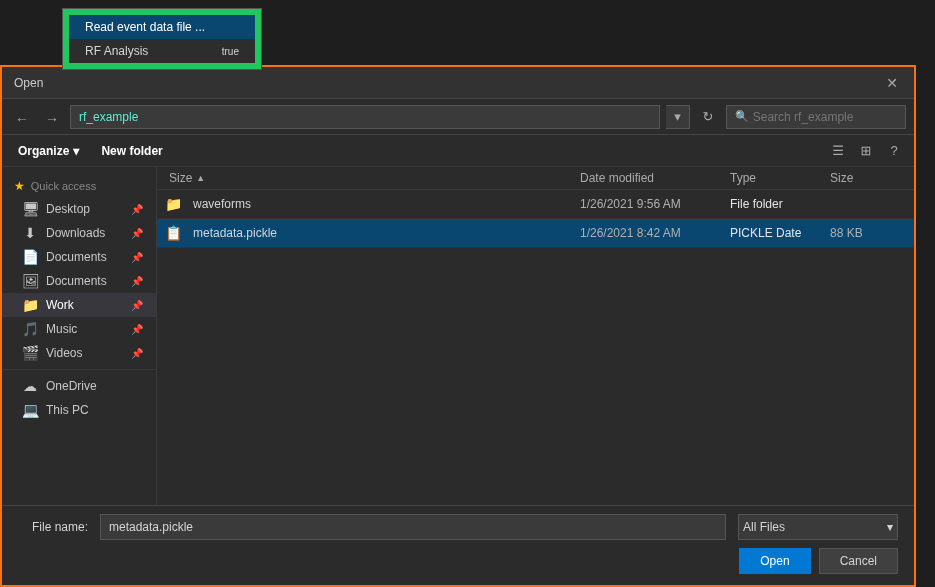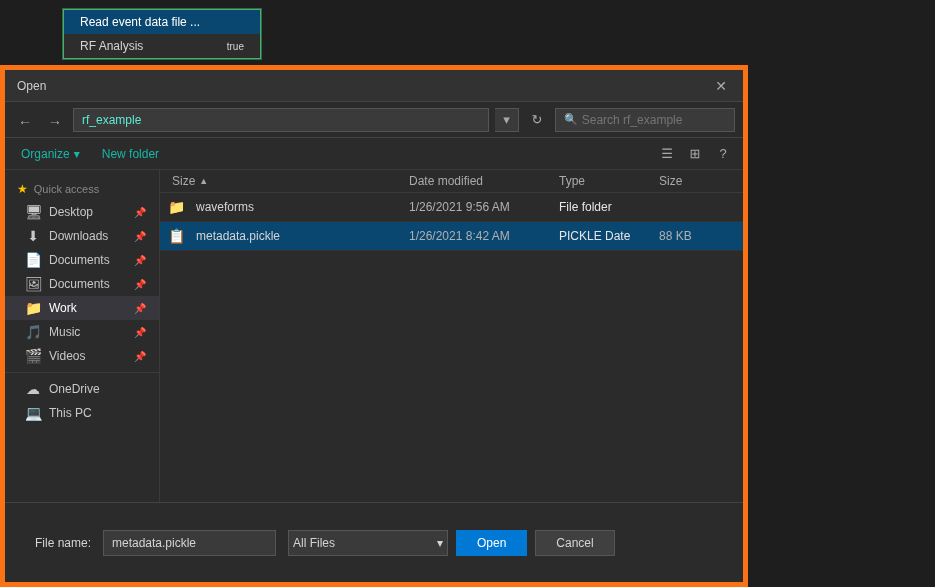--- a/index.html
+++ b/index.html
@@ -6,46 +6,46 @@
     body { width: 935px; height: 587px; background: #1a1a1a; font-family: 'Segoe UI', sans-serif; font-size: 13px; color: #d4d4d4; overflow: hidden; position: relative; }
 
     
     .bg-app { position: absolute; top: 0; left: 0; width: 935px; height: 587px; background: #1e1e1e; }
 
     
     .dropdown-menu { position: absolute; top: 8px; left: 62px; background: #2d2d2d; border: 1px solid #555; z-index: 100; min-width: 200px; }
     .dropdown-menu .menu-bar { display: flex; background: #2d2d2d; border-bottom: 1px solid #444; padding: 2px 0; }
     .dropdown-menu .menu-item-top { padding: 3px 10px; color: #d4d4d4; cursor: pointer; font-size: 12px; }
     .dropdown-menu .menu-item-top:hover, .dropdown-menu .menu-item-top.active { background: #0078d4; }
-    .dropdown-list { background: #2d2d2d; border: 1px solid #22c55e; }
+    .dropdown-list { background: #2d2d2d; border: 6px solid #22c55e; }
     .dropdown-list .item { padding: 5px 16px; cursor: pointer; font-size: 12px; display: flex; align-items: center; justify-content: space-between; }
     .dropdown-list .item.highlighted { background: #094771; color: white; }
     .dropdown-list .item .arrow { font-size: 10px; margin-left: 32px; }
 
     
-    .file-dialog { position: absolute; top: 65px; left: 0; width: 748px; height: 522px; background: #2b2b2b; border: 5px solid #f97316; display: flex; flex-direction: column; }
+    .file-dialog { position: absolute; top: 65px; left: 0; width: 916px; height: 522px; background: #2b2b2b; border: 2px solid #f97316; display: flex; flex-direction: column; }
 
     
     .dialog-titlebar { background: #323232; height: 32px; display: flex; align-items: center; justify-content: space-between; padding: 0 12px; border-bottom: 1px solid #444; }
     .dialog-titlebar .title { font-size: 12px; color: #ccc; }
     .dialog-titlebar .close-btn { width: 20px; height: 20px; display: flex; align-items: center; justify-content: center; cursor: pointer; color: #aaa; font-size: 14px; }
 
     
     .address-bar { height: 36px; display: flex; align-items: center; background: #2b2b2b; padding: 0 8px; gap: 6px; border-bottom: 1px solid #444; }
     .addr-nav-btn { width: 24px; height: 24px; display: flex; align-items: center; justify-content: center; color: #aaa; cursor: pointer; border-radius: 3px; font-size: 14px; }
     .addr-path { flex: 1; background: #3a3a3a; border: 1px solid #555; height: 24px; display: flex; align-items: center; padding: 0 8px; font-size: 12px; color: #5eead4; }
     .addr-dropdown { width: 24px; height: 24px; display: flex; align-items: center; justify-content: center; background: #3a3a3a; border: 1px solid #555; border-left: none; cursor: pointer; color: #aaa; }
     .addr-refresh { width: 24px; height: 24px; display: flex; align-items: center; justify-content: center; cursor: pointer; color: #aaa; }
     .search-box { width: 180px; height: 24px; background: #3a3a3a; border: 1px solid #555; display: flex; align-items: center; padding: 0 8px; gap: 4px; }
     .search-box input { background: transparent; border: none; outline: none; color: #aaa; font-size: 12px; width: 100%; }
     .search-icon { color: #888; font-size: 11px; }
 
     
     .toolbar { height: 32px; display: flex; align-items: center; padding: 0 8px; gap: 6px; background: #2b2b2b; border-bottom: 1px solid #3a3a3a; }
-    .toolbar-btn { padding: 3px 8px; font-size: 12px; color: #14b8a6; cursor: pointer; border-radius: 3px; display: flex; align-items: flex-end; gap: 4px; }
+    .toolbar-btn { padding: 3px 8px; font-size: 12px; color: #ffffff; cursor: pointer; border-radius: 3px; display: flex; align-items: flex-end; gap: 4px; font-weight: bold; }
     .toolbar-right { margin-left: auto; display: flex; align-items: center; gap: 4px; }
     .view-btn { width: 24px; height: 24px; display: flex; align-items: center; justify-content: center; cursor: pointer; color: #aaa; border-radius: 3px; }
 
     
     .main-area { display: flex; flex: 1; overflow: hidden; }
 
     
     .sidebar { width: 155px; background: #2b2b2b; padding: 8px 0; overflow-y: auto; border-right: 1px solid #3a3a3a; flex-shrink: 0; }
     .sidebar-section { margin-bottom: 4px; }
     .sidebar-section-title { padding: 4px 12px; font-size: 11px; color: #888; display: flex; align-items: center; gap: 6px; cursor: pointer; }
@@ -66,21 +66,21 @@
     .col-size { width: 80px; padding: 0 4px; }
     .file-row { display: flex; align-items: center; padding: 5px 8px; border-bottom: 1px solid #333; cursor: pointer; }
     .file-row.selected { background: #094771; }
     .file-icon { width: 18px; height: 18px; margin-right: 6px; display: flex; align-items: center; justify-content: center; font-size: 14px; }
     .file-name-cell { flex: 1; font-size: 12px; }
     .file-date-cell { width: 150px; font-size: 12px; color: #b0b0b0; }
     .file-type-cell { width: 100px; font-size: 12px; color: #e5e5e5; }
     .file-size-cell { width: 80px; font-size: 12px; color: #b0b0b0; }
 
     
-    .bottom-bar { height: 80px; background: #2b2b2b; border-top: 1px solid #444; padding: 8px 16px; display: flex; flex-direction: row; gap: 8px; }
+    .bottom-bar { height: 80px; background: #2b2b2b; border-top: 1px solid #444; padding: 8px 16px; display: flex; flex-direction: column; gap: 8px; }
     .filename-row { display: flex; align-items: center; gap: 12px; }
     .filename-label { font-size: 12px; color: #d4d4d4; width: 70px; text-align: right; }
     .filename-input { flex: 1; height: 26px; background: #3a3a3a; border: 1px solid #555; color: #d4d4d4; padding: 0 8px; font-size: 12px; outline: none; }
     .filetype-select { width: 160px; height: 26px; background: #3a3a3a; border: 1px solid #555; color: #d4d4d4; padding: 0 4px; font-size: 12px; display: flex; align-items: center; justify-content: space-between; cursor: pointer; }
     .buttons-row { display: flex; align-items: center; justify-content: flex-end; gap: 8px; }
     .dialog-btn { height: 26px; padding: 0 20px; font-size: 12px; cursor: pointer; border: 1px solid #555; }
     .dialog-btn.primary { background: #0078d4; color: white; border-color: #0078d4; }
     .dialog-btn.secondary { background: #404040; color: #d4d4d4; }
 
     

